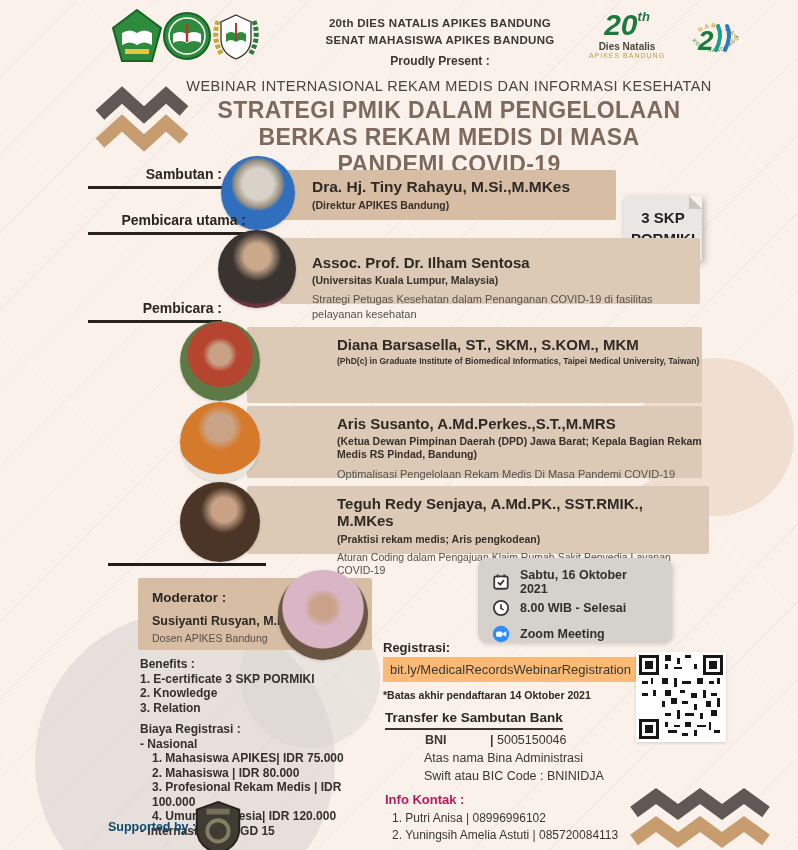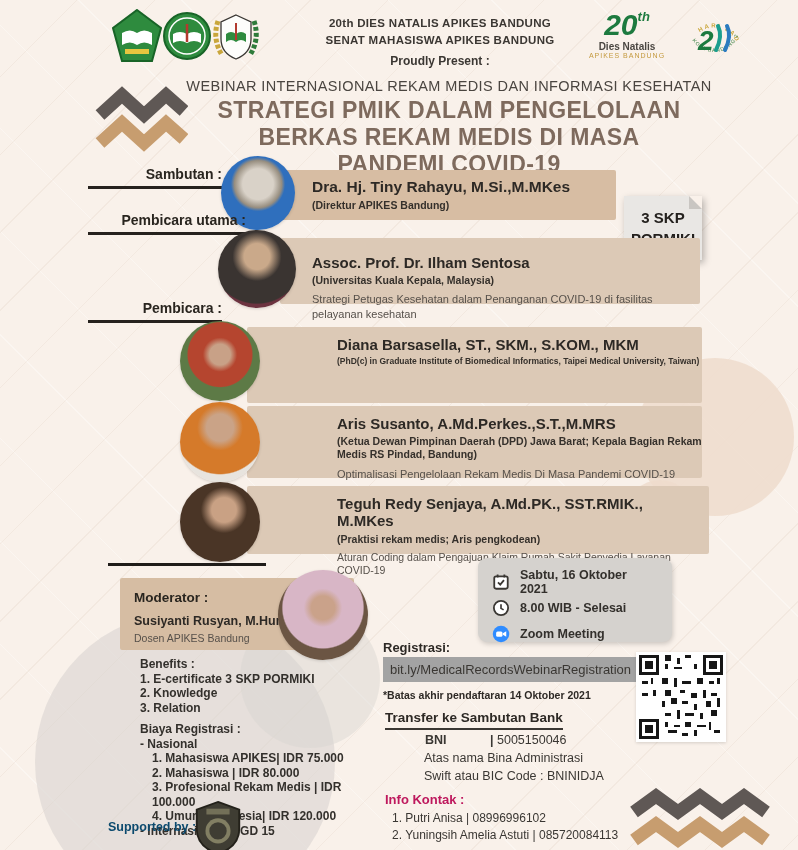--- a/index.html
+++ b/index.html
@@ -36,21 +36,21 @@
   .modbox{background:#d6bda3;border-radius:2px;padding:12px 14px;}
   .mod-label{font-size:13.5px;font-weight:bold;color:#29251f;}
   .mod-name{font-size:12.5px;font-weight:bold;color:#2d2925;margin-top:9px;white-space:nowrap;}
   .mod-aff{font-size:10.5px;color:#56504a;margin-top:4px;}
   
   .event{background:#d5d2ce;border-radius:9px;box-shadow:1px 2px 5px rgba(0,0,0,.18);padding:11px 14px;}
   .ev-row{display:flex;align-items:center;gap:10px;height:26px;}
   .ev-text{font-size:12.5px;font-weight:bold;color:#33302c;}
   
   .reg-label{font-size:13px;font-weight:bold;color:#2d2925;}
-  .reg-bar{background:#a3a3a3;padding:5px 7px;font-size:13px;color:#3a3733;white-space:nowrap;}
+  .reg-bar{background:#fdba74;padding:5px 7px;font-size:13px;color:#3a3733;white-space:nowrap;}
   .reg-deadline{font-size:10.5px;font-weight:bold;color:#2d2925;}
   .tr-title{font-size:13.5px;font-weight:bold;color:#2d2925;border-bottom:2px solid #3a3733;padding-bottom:3px;}
   .tr-row{font-size:12.5px;color:#3a3733;}
   .tr-b{font-weight:bold;padding-left:40px;}
   .info-title{font-size:13px;font-weight:bold;color:#be185d;}
   .info-item{font-size:12px;color:#3a3733;margin-top:5px;}
   
   .ben{font-size:12px;font-weight:bold;color:#33302c;line-height:14.5px;}
   .ben .indent{padding-left:12px;}
   .ben .gap{margin-top:7px;}
@@ -135,21 +135,21 @@
   <div class="abs slabel" style="left:88px;top:166px;width:134px;">Sambutan :</div>
   <div class="abs card card1" style="left:280px;top:170px;width:336px;height:50px;padding:8px 10px 0 32px;box-sizing:border-box;">
     <div class="s-name" style="font-size:15.5px;">Dra. Hj. Tiny Rahayu, M.Si.,M.MKes</div>
     <div class="s-aff">(Direktur APIKES Bandung)</div>
   </div>
   <div class="abs photo" style="left:221px;top:156px;width:74px;height:74px;background:radial-gradient(circle at 50% 38%,#d9d2c8 0 26%,#978e80 40%,#2f6fbd 46% 100%);"></div>
 
   <div class="abs slabel" style="left:88px;top:212px;width:158px;">Pembicara utama :</div>
   <div class="abs card" style="left:280px;top:238px;width:420px;height:66px;padding:16px 12px 0 32px;box-sizing:border-box;">
     <div class="s-name">Assoc. Prof. Dr. Ilham Sentosa</div>
-    <div class="s-aff">(Universitas Kuala Kepala, Malaysia)</div>
+    <div class="s-aff">(Universitas Kuala Lumpur, Malaysia)</div>
     <div class="s-topic">Strategi Petugas Kesehatan dalam Penanganan COVID-19 di fasilitas pelayanan kesehatan</div>
   </div>
   <div class="abs photo" style="left:218px;top:230px;width:78px;height:78px;background:radial-gradient(circle at 50% 34%,#caa98a 0 20%,#3a3431 38% 72%,#6c3340 74%);"></div>
 
   <div class="abs slabel" style="left:88px;top:300px;width:134px;">Pembicara :</div>
 
   <div class="abs card" style="left:247px;top:327px;width:455px;height:76px;padding:9px 12px 0 90px;box-sizing:border-box;">
     <div class="s-name">Diana Barsasella, ST., SKM., S.KOM., MKM</div>
     <div class="s-aff small">(PhD(c) in Graduate Institute of Biomedical Informatics, Taipei Medical University, Taiwan)</div>
   </div>
@@ -163,21 +163,21 @@
   <div class="abs photo" style="left:180px;top:402px;width:80px;height:80px;background:radial-gradient(circle at 50% 32%,#caa387 0 20%,#d57a2a 34% 68%,#e8e4de 70%);"></div>
 
   <div class="abs card" style="left:247px;top:486px;width:462px;height:68px;padding:9px 12px 0 90px;box-sizing:border-box;">
     <div class="s-name">Teguh Redy Senjaya, A.Md.PK., SST.RMIK., M.MKes</div>
     <div class="s-aff">(Praktisi rekam medis; Aris pengkodean)</div>
     <div class="s-topic" style="font-size:10.5px;">Aturan Coding dalam Pengajuan Klaim Rumah Sakit Penyedia Layanan COVID-19</div>
   </div>
   <div class="abs photo" style="left:180px;top:482px;width:80px;height:80px;background:radial-gradient(circle at 55% 35%,#c9a184 0 18%,#4a3526 34% 100%);"></div>
 
   <div class="abs" style="left:108px;top:563px;width:158px;height:3px;background:#1f1c19;"></div>
-  <div class="abs modbox" style="left:120px;top:578px;width:206px;height:48px;">
+  <div class="abs modbox" style="left:138px;top:578px;width:206px;height:48px;">
     <div class="mod-label">Moderator :</div>
     <div class="mod-name">Susiyanti Rusyan, M.Hum</div>
     <div class="mod-aff">Dosen APIKES Bandung</div>
   </div>
   <div class="abs photo" style="left:278px;top:570px;width:90px;height:90px;background:radial-gradient(circle at 50% 42%,#caa28a 0 17%,#d8b6c6 28% 58%,#6b5543 60%);"></div>
 
   <div class="abs event" style="left:478px;top:558px;width:166px;height:62px;">
     <div class="ev-row">
       <svg width="18" height="18" viewBox="0 0 24 24">
           <rect x="3" y="4.5" width="18" height="16.5" rx="2.5" fill="#fff" stroke="#3a3733" stroke-width="2.4"></rect>

